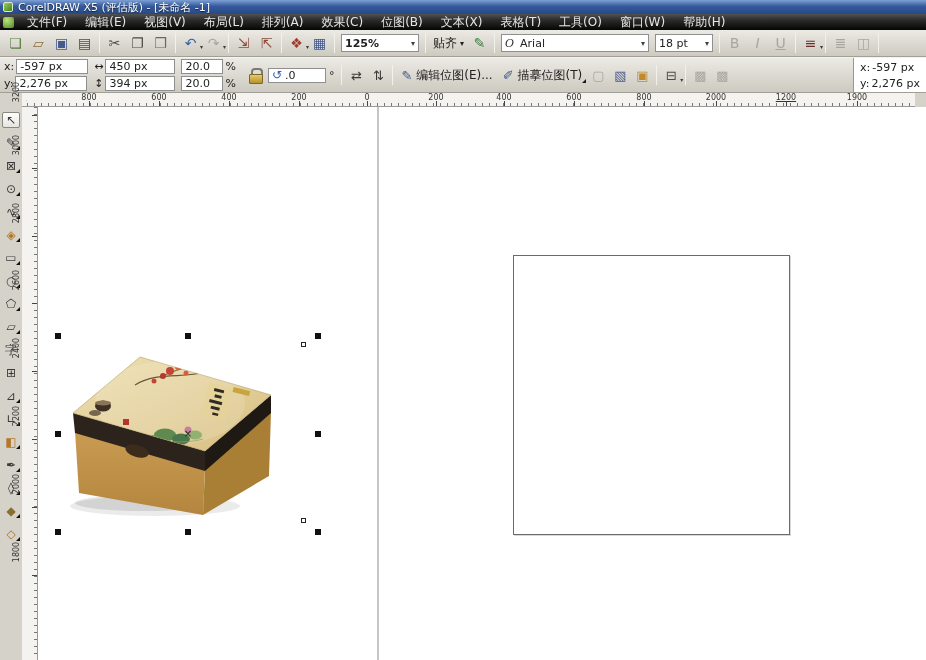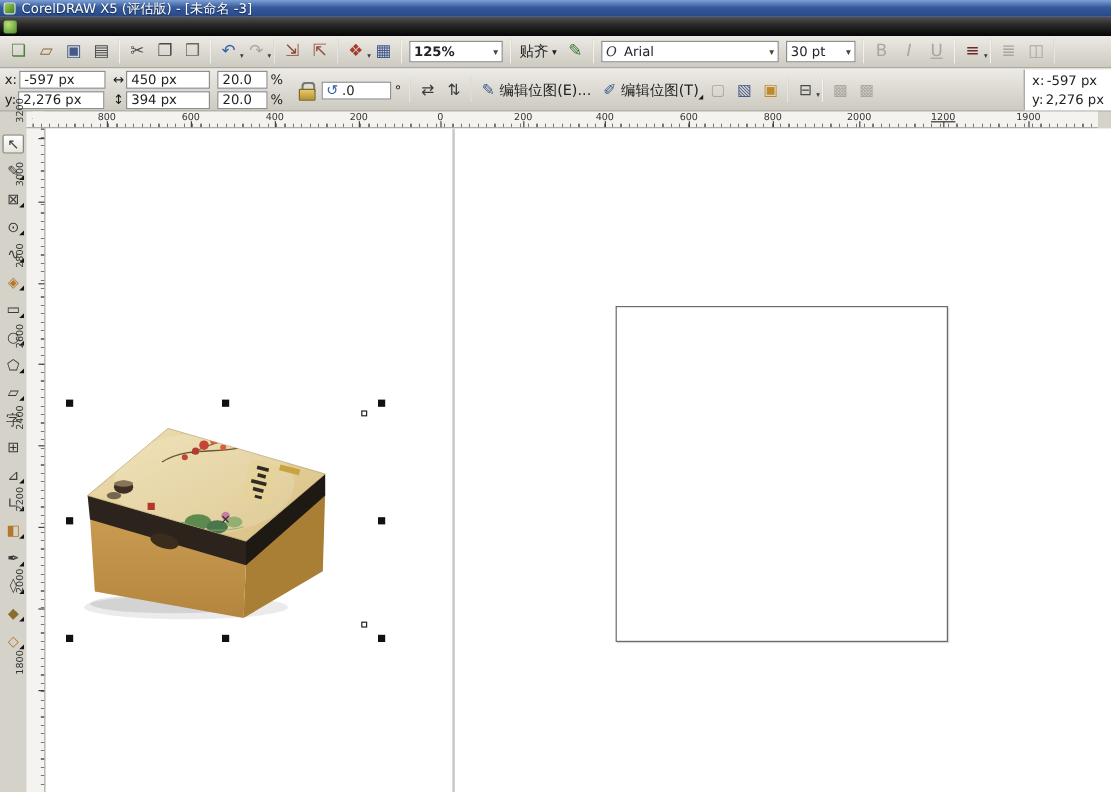--- a/index.html
+++ b/index.html
@@ -115,25 +115,40 @@
   .center-mark { position:absolute; left:50%; top:50%; transform:translate(-50%,-50%);
     font-size:10px; color:#222; line-height:1; }
 </style>
 </head>
 <body>
 
 <div class="app">
 
   <div class="titlebar">
     <span class="app-ico"></span>
-    <span class="title">CorelDRAW X5 (评估版) - [未命名 -3]</span>
+    <span class="title">CorelDRAW X5 (评估版) - [未命名 -1]</span>
   </div>
 
   <div class="menubar">
     <span class="app-ico2"></span>
+    <div class="btn-list">
+
+    <span class="menu-item">文件(F)</span>
+        <span class="menu-item">编辑(E)</span>
+        <span class="menu-item">视图(V)</span>
+        <span class="menu-item">布局(L)</span>
+        <span class="menu-item">排列(A)</span>
+        <span class="menu-item">效果(C)</span>
+        <span class="menu-item">位图(B)</span>
+        <span class="menu-item">文本(X)</span>
+        <span class="menu-item">表格(T)</span>
+        <span class="menu-item">工具(O)</span>
+        <span class="menu-item">窗口(W)</span>
+        <span class="menu-item">帮助(H)</span>
+      </div>
   </div>
 
   <div class="toolbar">
     <div class="btn-list">
 
     <span class="tbtn" style="color: rgb(86, 125, 62);">❏</span>
         <span class="tbtn" style="color: rgb(138, 109, 59);">▱</span>
         <span class="tbtn" style="color: rgb(68, 89, 140);">▣</span>
         <span class="tbtn" style="color: rgb(74, 74, 74);">▤</span>
         <div class="tsep"></div>
@@ -161,21 +176,21 @@
       <span class="combo-arrow">▾</span>
     </div>
     <span class="tbtn" style="color:#3f7d3f">✎</span>
     <div class="tsep"></div>
     <div class="combo font-combo">
       <span class="font-o">O</span>
       <span class="combo-text">Arial</span>
       <span class="combo-arrow">▾</span>
     </div>
     <div class="combo size-combo">
-      <span class="combo-text">30 pt</span>
+      <span class="combo-text">18 pt</span>
       <span class="combo-arrow">▾</span>
     </div>
     <div class="btn-list">
 
     <div class="tsep"></div>
         <span class="tbtn disabled">B</span>
         <span class="tbtn disabled" style="font-style: italic;">I</span>
         <span class="tbtn disabled" style="text-decoration: underline;">U</span>
         <div class="tsep"></div>
         <span class="tbtn dropdown" style="color: rgb(106, 42, 42);">≡</span>
@@ -228,21 +243,21 @@
     <div class="tsep"></div>
     <span class="pb-icon-btn">⇄</span>
     <span class="pb-icon-btn">⇅</span>
     <div class="tsep"></div>
     <div class="cmd-btn">
       <span class="cmd-ico">✎</span>
       <span>编辑位图(E)...</span>
     </div>
     <div class="cmd-btn flyout">
       <span class="cmd-ico">✐</span>
-      <span>编辑位图(T)</span>
+      <span>描摹位图(T)</span>
     </div>
     <div class="btn-list">
 
     <span class="pb-icon-btn disabled">▢</span>
         <span class="pb-icon-btn" style="color: rgb(74, 90, 138);">▧</span>
         <span class="pb-icon-btn" style="color: rgb(192, 138, 42);">▣</span>
         <div class="tsep"></div>
         <span class="pb-icon-btn dropdown" style="color: rgb(74, 74, 74);">⊟</span>
         <div class="tsep"></div>
         <span class="pb-icon-btn disabled">▩</span>

